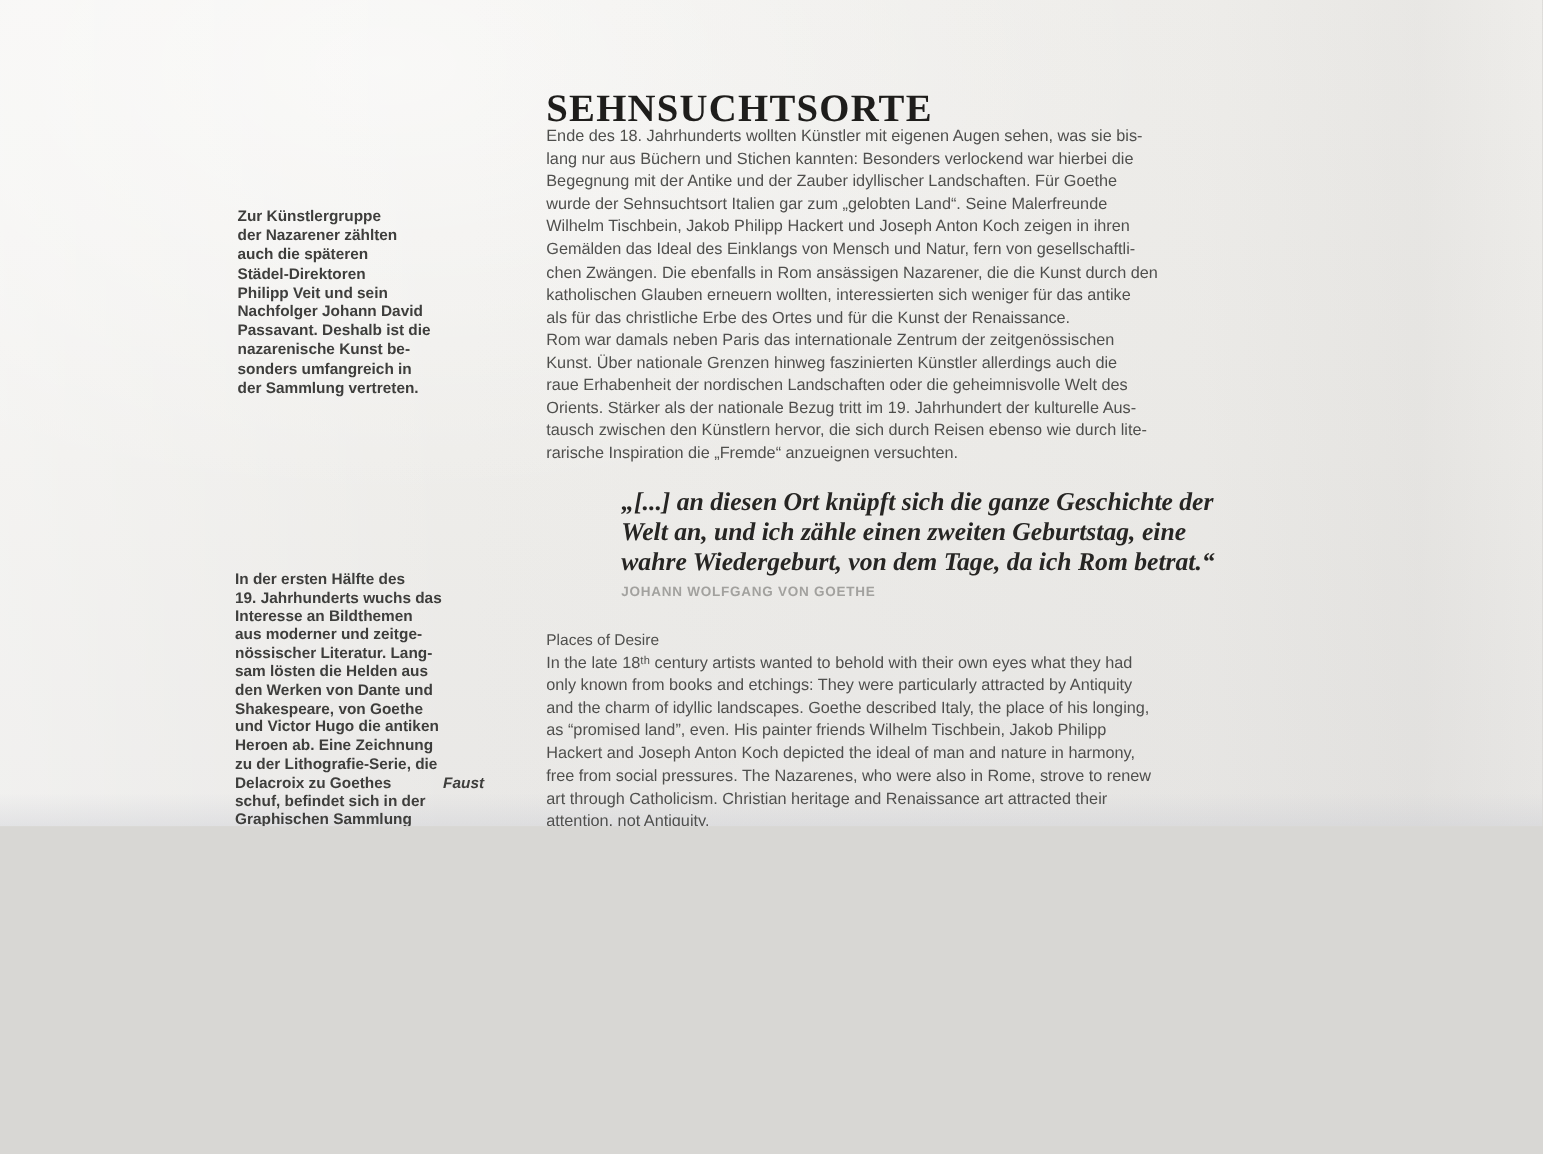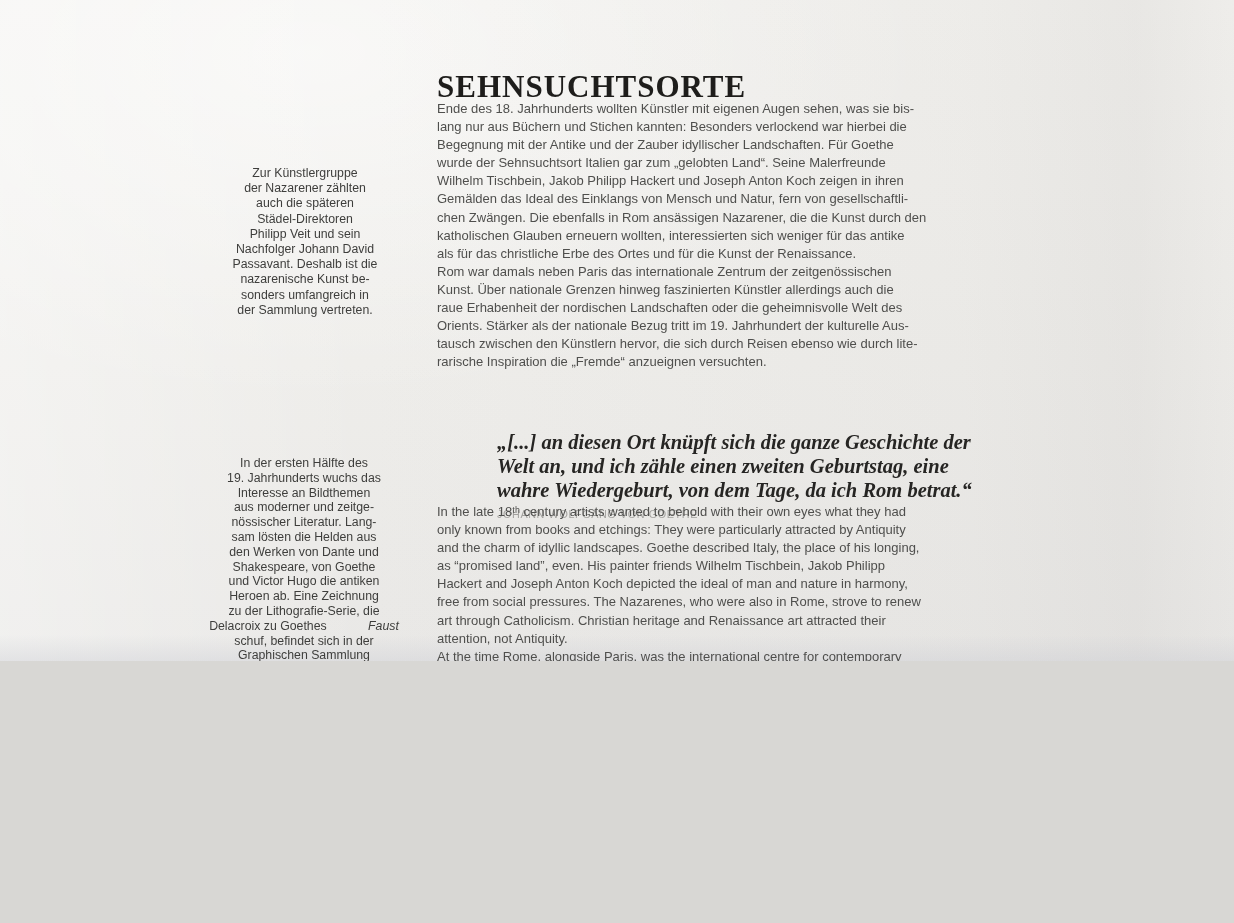--- a/index.html
+++ b/index.html
@@ -42,22 +42,22 @@
 
   .german-intro {
     position: absolute;
     left: 437px;
     top: 100px;
     width: 510px;
   }
 
   .side-note {
     position: absolute;
-    text-align: center;
-    font-weight: normal;
+    text-align: left;
+    font-weight: bold;
     font-size: 12.3px;
     line-height: 15.2px;
     color: #3e3e3c;
     white-space: pre-line;
   }
   .note-1 { left: 190px; top: 166px; width: 230px; }
   .note-2 { left: 188px; top: 456px; width: 232px; line-height: 14.8px; }
   .note-2 em { font-style: italic; margin-left: 38px; }
 
   .quote {
@@ -68,27 +68,27 @@
     color: #262523;
   }
   .quote .quote-text {
     white-space: pre-line;
     font-size: 20.5px;
     line-height: 23.8px;
   }
   .quote .attribution {
     font-family: "Liberation Sans", sans-serif;
     font-style: normal;
-    font-weight: normal;
+    font-weight: bold;
     font-size: 10.8px;
     letter-spacing: 0.6px;
     color: #a2a19e;
     margin-top: 6px;
   }
-  .quote-goethe { left: 497px; top: 391px; width: 540px; margin-top: 40px; }
+  .quote-goethe { left: 497px; top: 391px; width: 540px; }
   .quote-friedrich { left: 311px; top: 780px; width: 640px; }
   .quote-friedrich .quote-text { line-height: 24.2px; }
 
   .english-section {
     position: absolute;
     left: 437px;
     top: 503px;
     width: 510px;
   }
   .english-heading {
@@ -148,20 +148,21 @@
 Shakespeare, von Goethe
 und Victor Hugo die antiken
 Heroen ab. Eine Zeichnung
 zu der Lithografie-Serie, die
 Delacroix zu Goethes </span><em>Faust</em><span>
 schuf, befindet sich in der
 Graphischen Sammlung
 des Städel Museums.</span></div>
 
   <div class="english-section">
+    <div class="english-heading">Places of Desire</div>
     <div class="body-block">In the late 18ᵗʰ century artists wanted to behold with their own eyes what they had
 only known from books and etchings: They were particularly attracted by Antiquity
 and the charm of idyllic landscapes. Goethe described Italy, the place of his longing,
 as “promised land”, even. His painter friends Wilhelm Tischbein, Jakob Philipp
 Hackert and Joseph Anton Koch depicted the ideal of man and nature in harmony,
 free from social pressures. The Nazarenes, who were also in Rome, strove to renew
 art through Catholicism. Christian heritage and Renaissance art attracted their
 attention, not Antiquity.
 At the time Rome, alongside Paris, was the international centre for contemporary
 art. Across national borders artists were also fascinated by the rugged sublime

